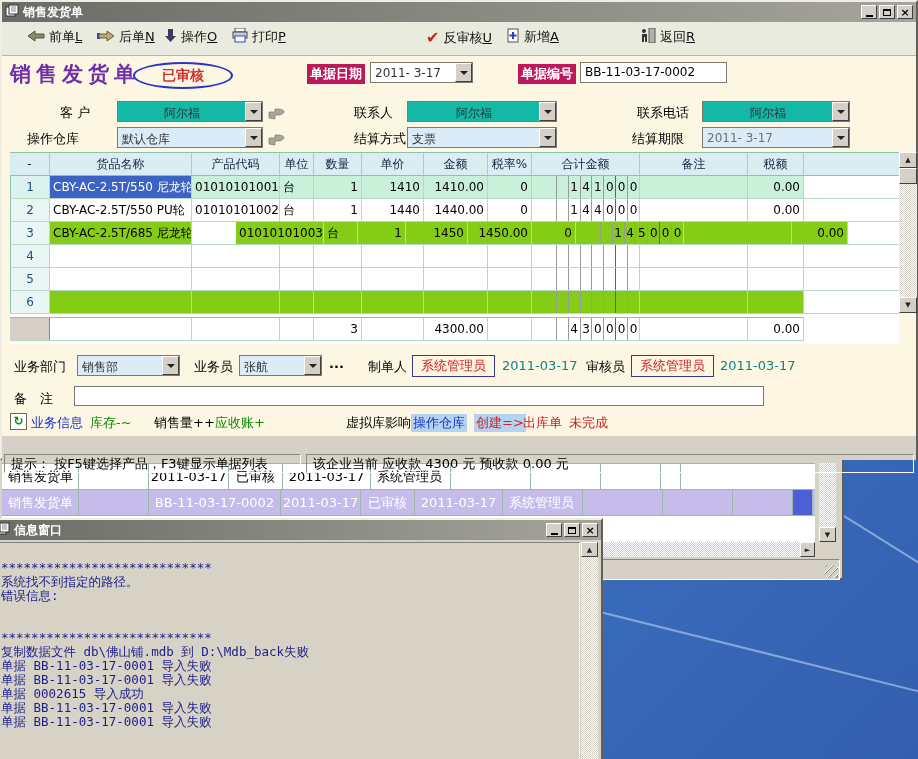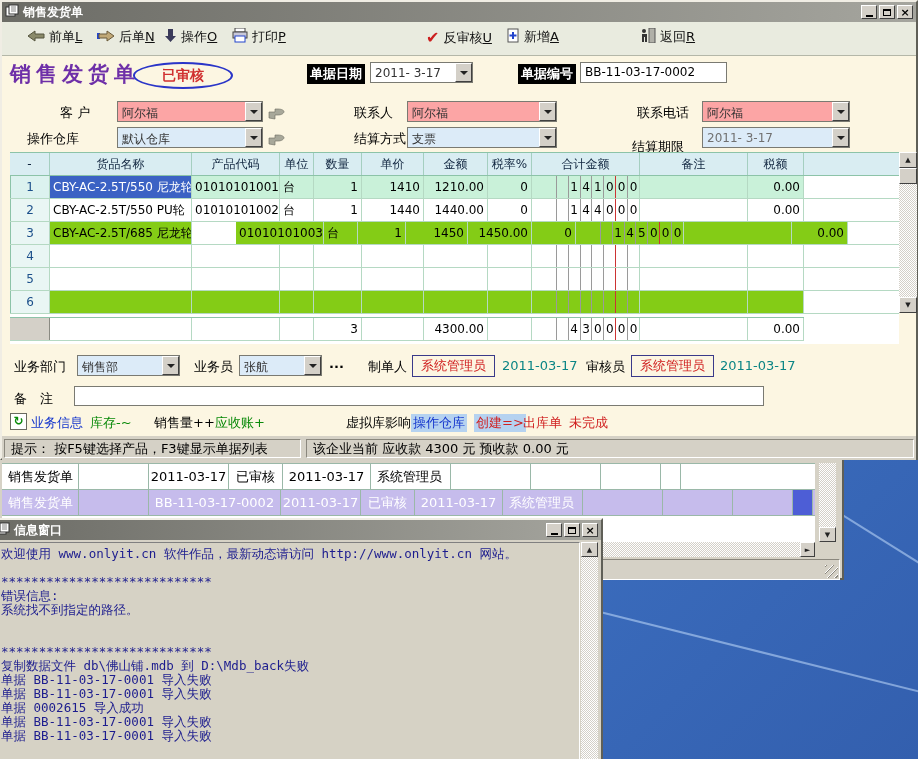--- a/index.html
+++ b/index.html
@@ -21,31 +21,31 @@
     background-size:2px 2px;background-position:0 0,1px 1px;}
   .sbtn{background:#d4d0c8;border:1px solid;border-color:#fff #404040 #404040 #fff;
     display:flex;align-items:center;justify-content:center;font-size:7px;color:#222;box-sizing:border-box;}
   
   #main-window{left:0;top:0;width:918px;height:460px;z-index:3;}
   #toolbar{position:absolute;left:0;top:20px;right:0;height:33px;background:#e9ebdf;border-bottom:1px solid #b4b7a8;}
   .tb-item{position:absolute;top:6px;display:flex;align-items:center;gap:4px;font-size:13px;color:#111;cursor:default;}
   .tb-item u{margin-left:0;}
   #formbg{position:absolute;left:0;top:54px;right:0;bottom:0;background:#fcf6e2;}
   .lbl{position:absolute;font-size:13px;color:#000;white-space:nowrap;}
-  .hl-label{position:absolute;background:#000000;color:#fff;font-weight:bold;font-size:13px;padding:1px 3px;white-space:nowrap;}
+  .hl-label{position:absolute;background:#be185d;color:#fff;font-weight:bold;font-size:13px;padding:1px 3px;white-space:nowrap;}
   #form-title{position:absolute;left:8px;top:58px;font-size:21px;font-weight:bold;color:#6e2fa8;letter-spacing:5px;}
   #stamp{position:absolute;left:131px;top:60px;width:96px;height:23px;border:2px solid #2a35c8;border-radius:50%;
     color:#d03030;font-size:14px;font-weight:bold;line-height:23px;text-align:center;}
   .combo{position:absolute;height:21px;background:#fff;border:1px solid #7a7a72;display:flex;box-sizing:border-box;}
   .combo .val{flex:1;font-size:12px;color:#333;padding:3px 3px 0 4px;white-space:nowrap;overflow:hidden;}
   .combo .dd{width:17px;background:#d4d0c8;border:1px solid;border-color:#fff #404040 #404040 #fff;
     display:flex;align-items:center;justify-content:center;box-sizing:border-box;}
   .tri{width:0;height:0;border-left:4px solid transparent;border-right:4px solid transparent;border-top:4px solid #222;}
   .combo.blue{background:#dcebf8;}
-  .combo.gray{background:#fca5a5;}
+  .combo.gray{background:#14b8a6;text-align:center;}
   .combo.dim .val{color:#707070;}
   .tinput{position:absolute;background:#fff;border:1px solid #7a7a72;font-size:12px;padding:2px 4px;box-sizing:border-box;}
   .hand{position:absolute;}
   
   #table-area{position:absolute;left:8px;top:150px;width:889px;height:192px;background:#fff;}
   .trow,.thead{display:flex;border-bottom:1px solid #b5d9c3;height:22px;box-sizing:content-box;}
   .thead{background:#d9edf2;border-top:1px solid #8cc3a8;border-bottom:1px solid #8cc3a8;}
   .tcell{border-right:1px solid #b5d9c3;font-size:12px;line-height:22px;white-space:nowrap;overflow:hidden;box-sizing:border-box;}
   .thead .tcell{text-align:center;color:#10253f;border-right:1px solid #a5cfc0;}
   .tcell.lft{padding-left:3px;} .tcell.rgt{text-align:right;padding-right:3px;}
@@ -68,21 +68,21 @@
     border:1px solid;border-color:#fff #404040 #404040 #fff;box-sizing:border-box;}
   #main-vscroll .down{position:absolute;bottom:0;}
   .redbox{position:absolute;border:1px solid #3a3a8a;color:#d02020;font-size:13px;padding:1px 8px;white-space:nowrap;}
   .tealdate{position:absolute;color:#0b8585;font-size:13px;white-space:nowrap;}
   .lnk{position:absolute;top:412px;font-size:13px;white-space:nowrap;text-align:center;}
   .lnk.blue{color:#1133cc;} .lnk.green{color:#0a8a0a;} .lnk.red{color:#d02020;}
   .lnk.hbg{background:#b5d2f0;padding:0 2px;}
   #ico-bizinfo{position:absolute;left:8px;top:411px;width:17px;height:17px;background:#fff;
     border:1px solid #6a6a60;color:#0a8a0a;font-size:12px;line-height:15px;text-align:center;font-weight:bold;box-sizing:border-box;}
   #statusbar{position:absolute;left:0;top:434px;right:0;height:24px;background:#d5d1c6;}
-  .sb-panel{position:absolute;top:3px;height:19px;border:1px solid;border-color:#8a877d #fff #fff #8a877d;
+  .sb-panel{position:absolute;top:18px;height:19px;border:1px solid;border-color:#8a877d #fff #fff #8a877d;
     font-size:13px;line-height:18px;padding:0 6px;color:#000;white-space:nowrap;overflow:hidden;box-sizing:border-box;}
   
   #list-window{left:-6px;top:456px;width:850px;height:124px;z-index:1;}
   #lw-grid{position:absolute;left:6px;top:5px;width:813px;height:78px;background:#fff;border-top:1px solid #9ab8a8;}
   .lrow{display:flex;height:25px;border-bottom:1px solid #9ab8a8;}
   .lcell{border-right:1px solid #9ab8a8;font-size:13px;line-height:25px;white-space:nowrap;overflow:hidden;box-sizing:border-box;}
   .lrow.sel{background:#c6bcec;color:#fff;}
   .lcell.bluecell{background:#4d5ed6;}
   #lw-vscroll{position:absolute;left:823px;top:5px;width:17px;height:79px;}
   #lw-vscroll .down{position:absolute;bottom:0;width:17px;height:15px;}
@@ -271,21 +271,21 @@
           <path d="M1 4h6V1l3 0c4 0 6 1.5 6 2.7S14 7 10 7H7v4L1 10z" fill="#a8a89a" stroke="#6a6a5f" stroke-width=".6"></path>
         </svg>
     </span>
     <span class="lbl" style="left:352px;top:128px;">结算方式</span>
     <div class="combo blue" style="left:405px;top:125px;width:150px;">
       <span class="val">支票</span>
       <span class="dd">
           <i class="tri"></i>
         </span>
     </div>
-    <span class="lbl" style="left:630px;top:128px;margin-top:8px;">结算期限</span>
+    <span class="lbl" style="left:630px;top:128px;">结算期限</span>
     <div class="combo blue dim" style="left:700px;top:125px;width:148px;">
       <span class="val">2011- 3-17</span>
       <span class="dd">
           <i class="tri"></i>
         </span>
     </div>
 
     <div id="table-area">
       <div class="thead" id="thead">
           <span class="tcell" style="width: 40px;">-</span>
@@ -301,21 +301,21 @@
           <span class="tcell" style="width: 56px;">税额</span>
         </div>
       <div id="tbody">
           <div class="trow r-green">
             <span class="tcell ncell" style="width: 40px;">1</span>
             <span class="tcell lft sel" style="width: 142px;">CBY-AC-2.5T/550 尼龙轮</span>
             <span class="tcell lft" style="width: 88px;">01010101001</span>
             <span class="tcell lft" style="width: 34px;">台</span>
             <span class="tcell rgt" style="width: 48px;">1</span>
             <span class="tcell rgt" style="width: 62px;">1410</span>
-            <span class="tcell rgt" style="width: 64px;">1210.00</span>
+            <span class="tcell rgt" style="width: 64px;">1410.00</span>
             <span class="tcell rgt" style="width: 44px;">0</span>
             <span class="tcell " style="width: 108px;">
               <div class="dgrid">
                 <span class="dc dc0"></span>
                 <span class="dc"></span>
                 <span class="dc">1</span>
                 <span class="dc">4</span>
                 <span class="dc">1</span>
                 <span class="dc">0</span>
                 <span class="dc red">0</span>
@@ -534,25 +534,24 @@
         <span class="winbtn">
             <span class="g-min"></span>
           </span>
         <span class="winbtn">
             <span class="g-max"></span>
           </span>
         <span class="winbtn">×</span>
       </span>
     </div>
     <div id="info-content">
-        <div class="iline">欢迎使用 www.onlyit.cn 软件作品，最新动态请访问 http://www.onlyit.cn 网站。</div>
         <div class="iline">&nbsp;</div>
         <div class="iline">****************************</div>
+        <div class="iline">系统找不到指定的路径。</div>
         <div class="iline">错误信息:</div>
-        <div class="iline">系统找不到指定的路径。</div>
         <div class="iline">&nbsp;</div>
         <div class="iline">&nbsp;</div>
         <div class="iline">****************************</div>
         <div class="iline">复制数据文件 db\佛山铺.mdb 到 D:\Mdb_back失败</div>
         <div class="iline">单据 BB-11-03-17-0001 导入失败</div>
         <div class="iline">单据 BB-11-03-17-0001 导入失败</div>
         <div class="iline">单据 0002615 导入成功</div>
         <div class="iline">单据 BB-11-03-17-0001 导入失败</div>
         <div class="iline">单据 BB-11-03-17-0001 导入失败</div>
       </div>

